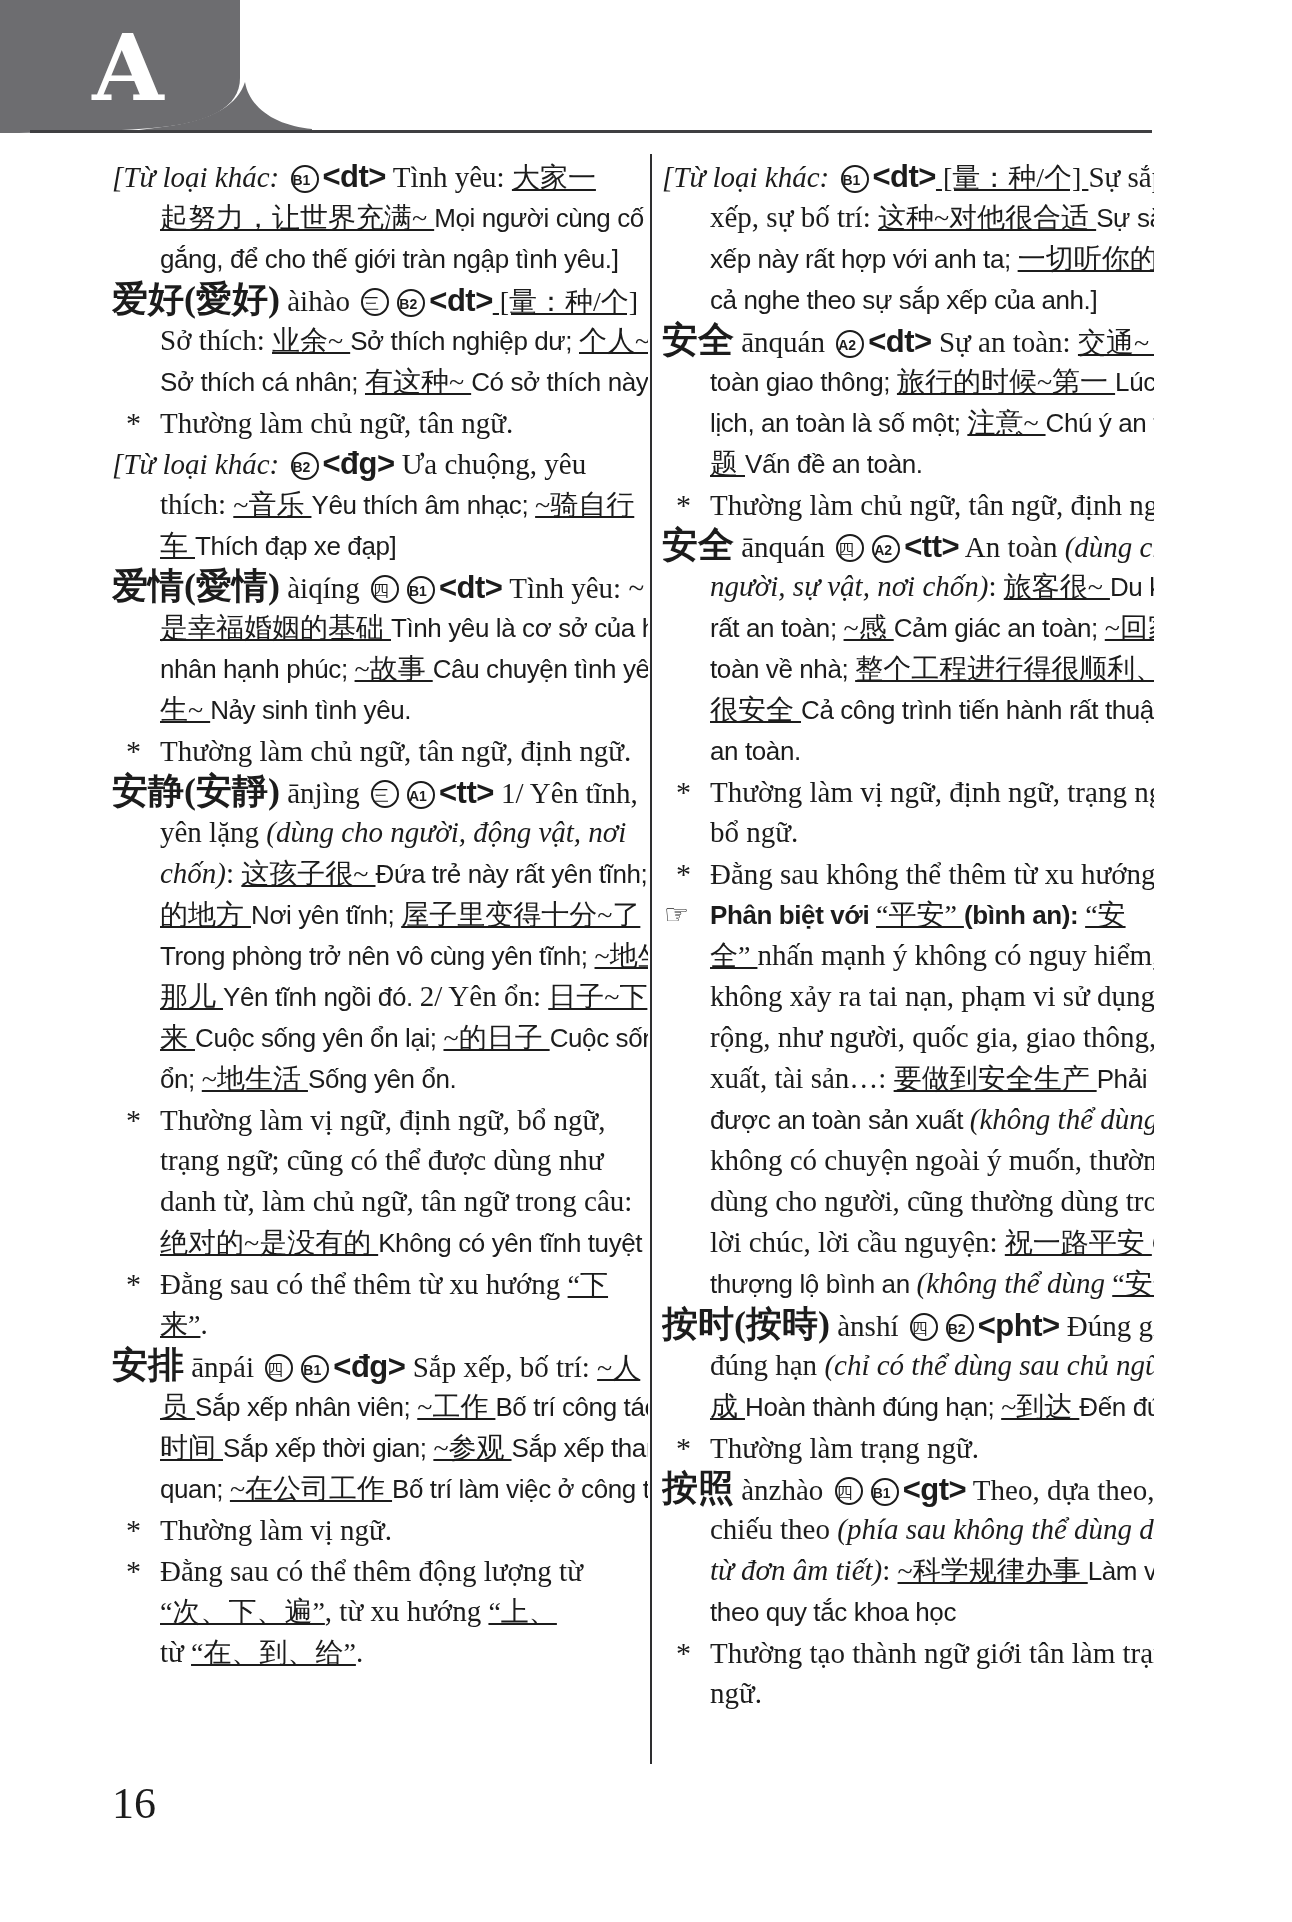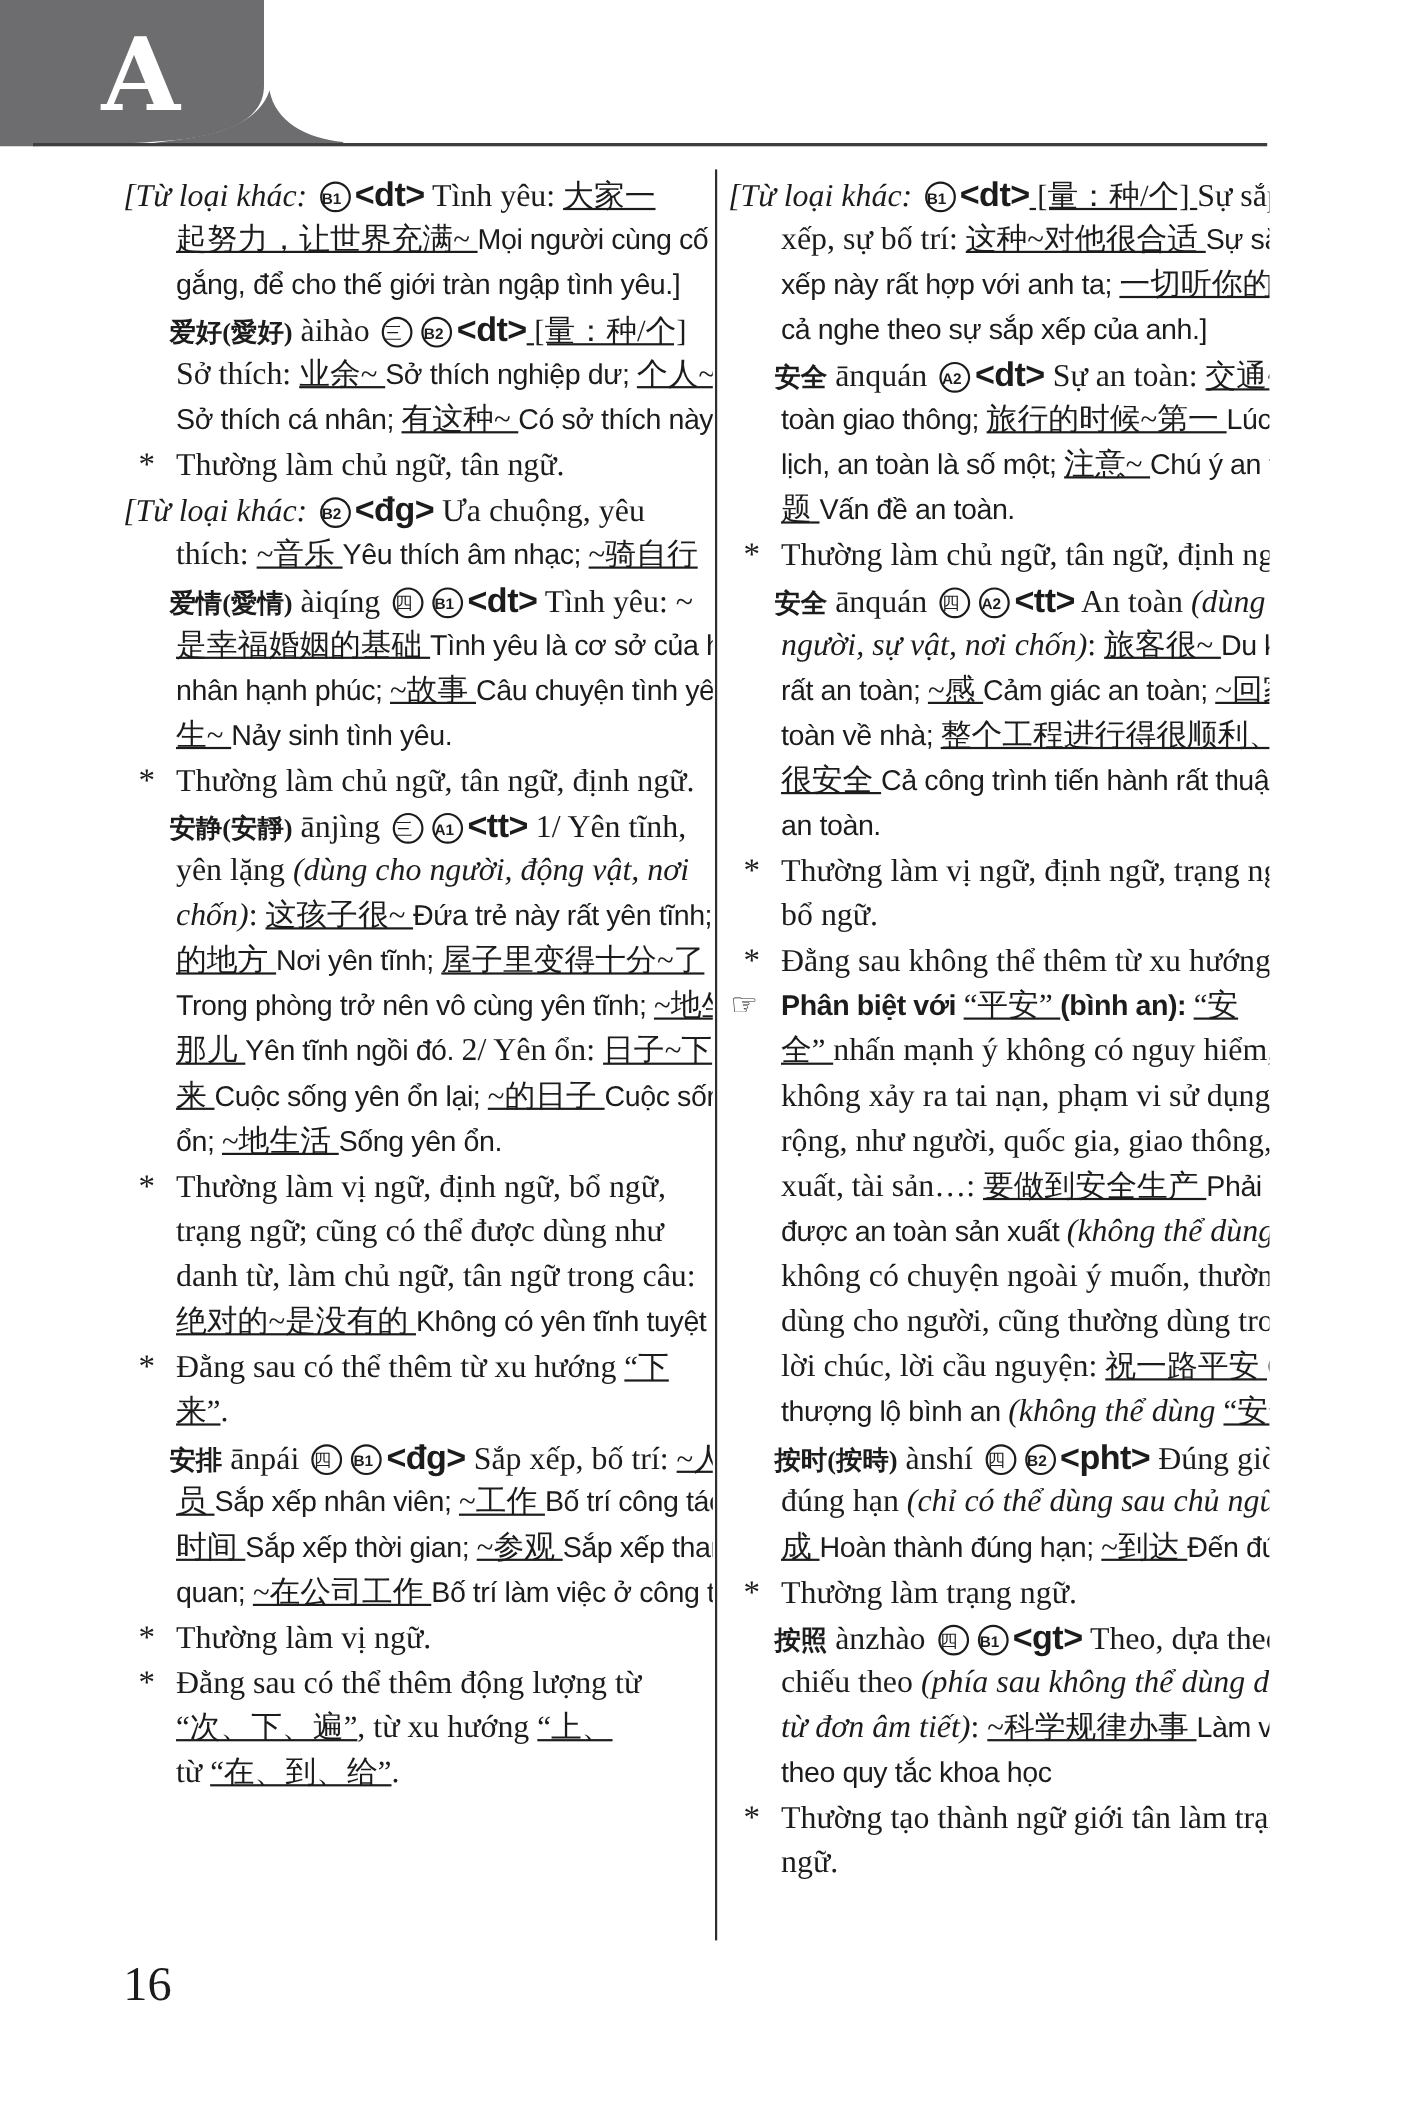--- a/index.html
+++ b/index.html
@@ -21,21 +21,21 @@
   .col-left{left:112px;width:536px;height:1610px;}
   .col-right{left:662px;width:492px;height:1610px;}
   .col-divider{position:absolute;left:650px;top:154px;width:2px;height:1610px;background:#2e2e30;}
   .line{height:41px;line-height:41px;white-space:nowrap;font-size:29px;}
   .line.cont{padding-left:48px;}
   
   .sg-rm{font-family:"Liberation Serif", serif;}
   .sg-it{font-family:"Liberation Serif", serif;font-style:italic;}
   .sg-sans{font-family:"Liberation Sans", sans-serif;font-size:26px;letter-spacing:-0.4px;}
   .sg-hz{font-family:"Liberation Serif", serif;font-size:28px;text-decoration:underline;}
-  .sg-hzb{font-family:"Liberation Serif", serif;font-size:24px;font-weight:bold;margin-left:42px;}
+  .sg-hzb{font-family:"Liberation Serif", serif;font-size:36px;font-weight:bold;}
   .sg-pos{font-family:"Liberation Sans", sans-serif;font-weight:bold;font-size:31px;letter-spacing:-0.5px;margin-top:34px;}
   .sg-vib{font-family:"Liberation Sans", sans-serif;font-weight:bold;font-size:26px;letter-spacing:-0.4px;}
   .sg-lvl,.sg-lvlz{
     display:inline-block;width:28px;height:28px;line-height:27px;
     border:2.5px solid #1c1c1c;border-radius:50%;box-sizing:border-box;
     vertical-align:2px;margin:0 4px;
   }
   .sg-lvl{font-family:"Liberation Sans", sans-serif;font-weight:bold;font-size:14px;}
   .sg-lvlz{font-family:"Liberation Serif", serif;font-size:16px;}
   .sg-star{display:inline-block;width:48px;padding-left:14px;box-sizing:border-box;font-size:30px;}
@@ -61,20 +61,21 @@
 <div class="col col-left">
     <div class="line"><span class="sg-it">[Từ loại khác: </span><span class="sg-lvl">B1</span><span class="sg-pos">&lt;dt&gt;</span><span class="sg-rm"> Tình yêu: </span><span class="sg-hz">大家一</span></div>
     <div class="line cont"><span class="sg-hz">起努力，让世界充满~ </span><span class="sg-sans">Mọi người cùng cố</span></div>
     <div class="line cont"><span class="sg-sans">gắng, để cho thế giới tràn ngập tình yêu.]</span></div>
     <div class="line"><span class="sg-hzb">爱好(愛好)</span><span class="sg-rm"> àihào </span><span class="sg-lvlz">三</span><span class="sg-lvl">B2</span><span class="sg-pos">&lt;dt&gt;</span><span class="sg-hz"> [量：种/个]</span></div>
     <div class="line cont"><span class="sg-rm">Sở thích: </span><span class="sg-hz">业余~ </span><span class="sg-sans">Sở thích nghiệp dư; </span><span class="sg-hz">个人~</span></div>
     <div class="line cont"><span class="sg-sans">Sở thích cá nhân; </span><span class="sg-hz">有这种~ </span><span class="sg-sans">Có sở thích này.</span></div>
     <div class="line"><span class="sg-star">*</span><span class="sg-rm">Thường làm chủ ngữ, tân ngữ.</span></div>
     <div class="line"><span class="sg-it">[Từ loại khác: </span><span class="sg-lvl">B2</span><span class="sg-pos">&lt;đg&gt;</span><span class="sg-rm"> Ưa chuộng, yêu</span></div>
     <div class="line cont"><span class="sg-rm">thích: </span><span class="sg-hz">~音乐 </span><span class="sg-sans">Yêu thích âm nhạc; </span><span class="sg-hz">~骑自行</span></div>
+    <div class="line cont"><span class="sg-hz">车 </span><span class="sg-sans">Thích đạp xe đạp]</span></div>
     <div class="line"><span class="sg-hzb">爱情(愛情)</span><span class="sg-rm"> àiqíng </span><span class="sg-lvlz">四</span><span class="sg-lvl">B1</span><span class="sg-pos">&lt;dt&gt;</span><span class="sg-rm"> Tình yêu: ~</span></div>
     <div class="line cont"><span class="sg-hz">是幸福婚姻的基础 </span><span class="sg-sans">Tình yêu là cơ sở của hôn</span></div>
     <div class="line cont"><span class="sg-sans">nhân hạnh phúc; </span><span class="sg-hz">~故事 </span><span class="sg-sans">Câu chuyện tình yêu; </span></div>
     <div class="line cont"><span class="sg-hz">生~ </span><span class="sg-sans">Nảy sinh tình yêu.</span></div>
     <div class="line"><span class="sg-star">*</span><span class="sg-rm">Thường làm chủ ngữ, tân ngữ, định ngữ.</span></div>
     <div class="line"><span class="sg-hzb">安静(安靜)</span><span class="sg-rm"> ānjìng </span><span class="sg-lvlz">三</span><span class="sg-lvl">A1</span><span class="sg-pos">&lt;tt&gt;</span><span class="sg-rm"> 1/ Yên tĩnh,</span></div>
     <div class="line cont"><span class="sg-rm">yên lặng </span><span class="sg-it">(dùng cho người, động vật, nơi</span></div>
     <div class="line cont"><span class="sg-it">chốn)</span><span class="sg-rm">: </span><span class="sg-hz">这孩子很~ </span><span class="sg-sans">Đứa trẻ này rất yên tĩnh; </span></div>
     <div class="line cont"><span class="sg-hz">的地方 </span><span class="sg-sans">Nơi yên tĩnh; </span><span class="sg-hz">屋子里变得十分~了</span></div>
     <div class="line cont"><span class="sg-sans">Trong phòng trở nên vô cùng yên tĩnh; </span><span class="sg-hz">~地坐在</span></div>

